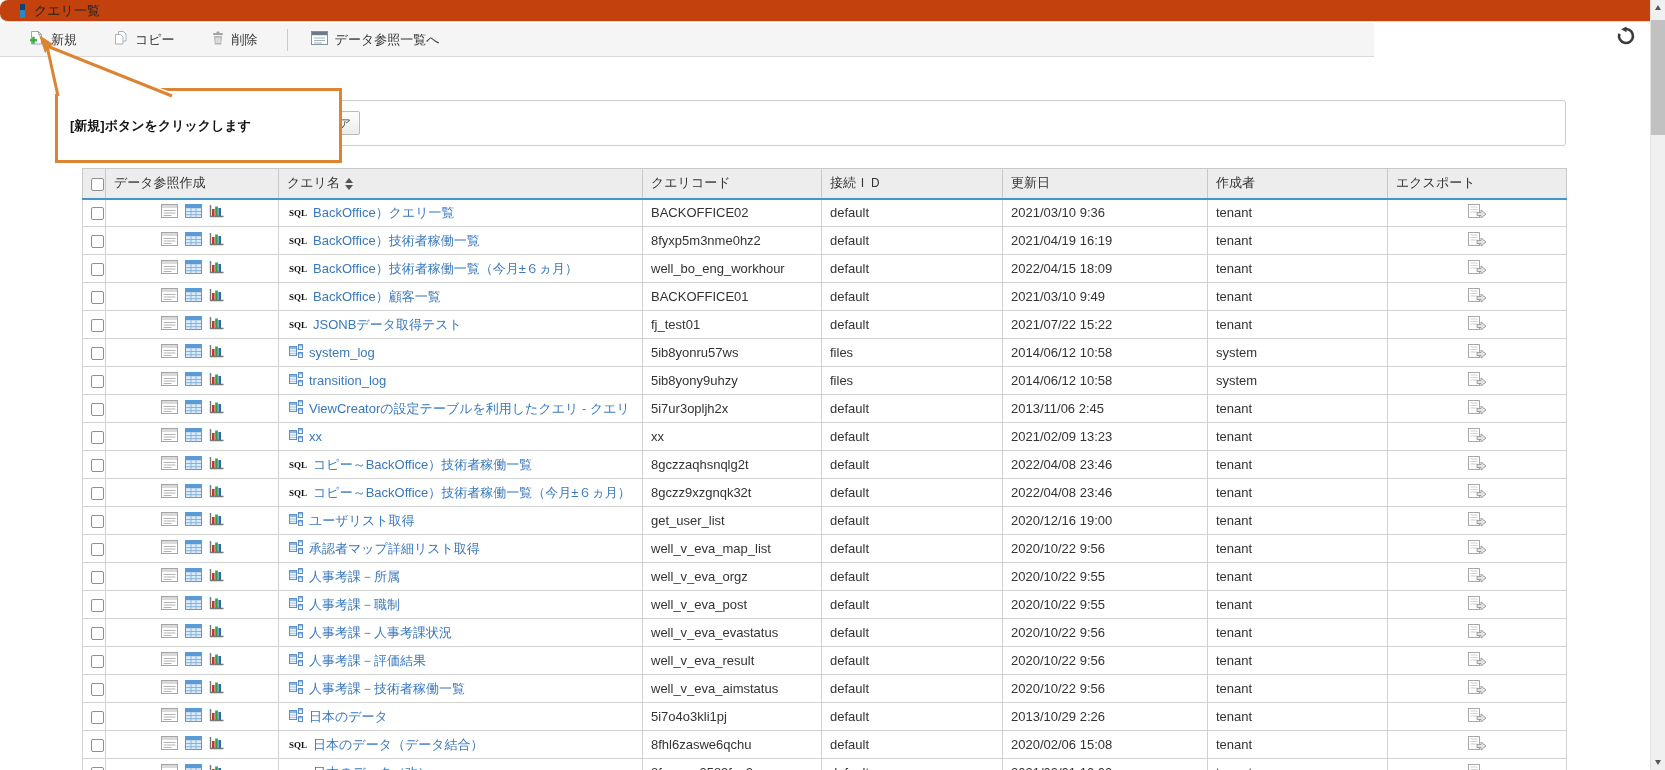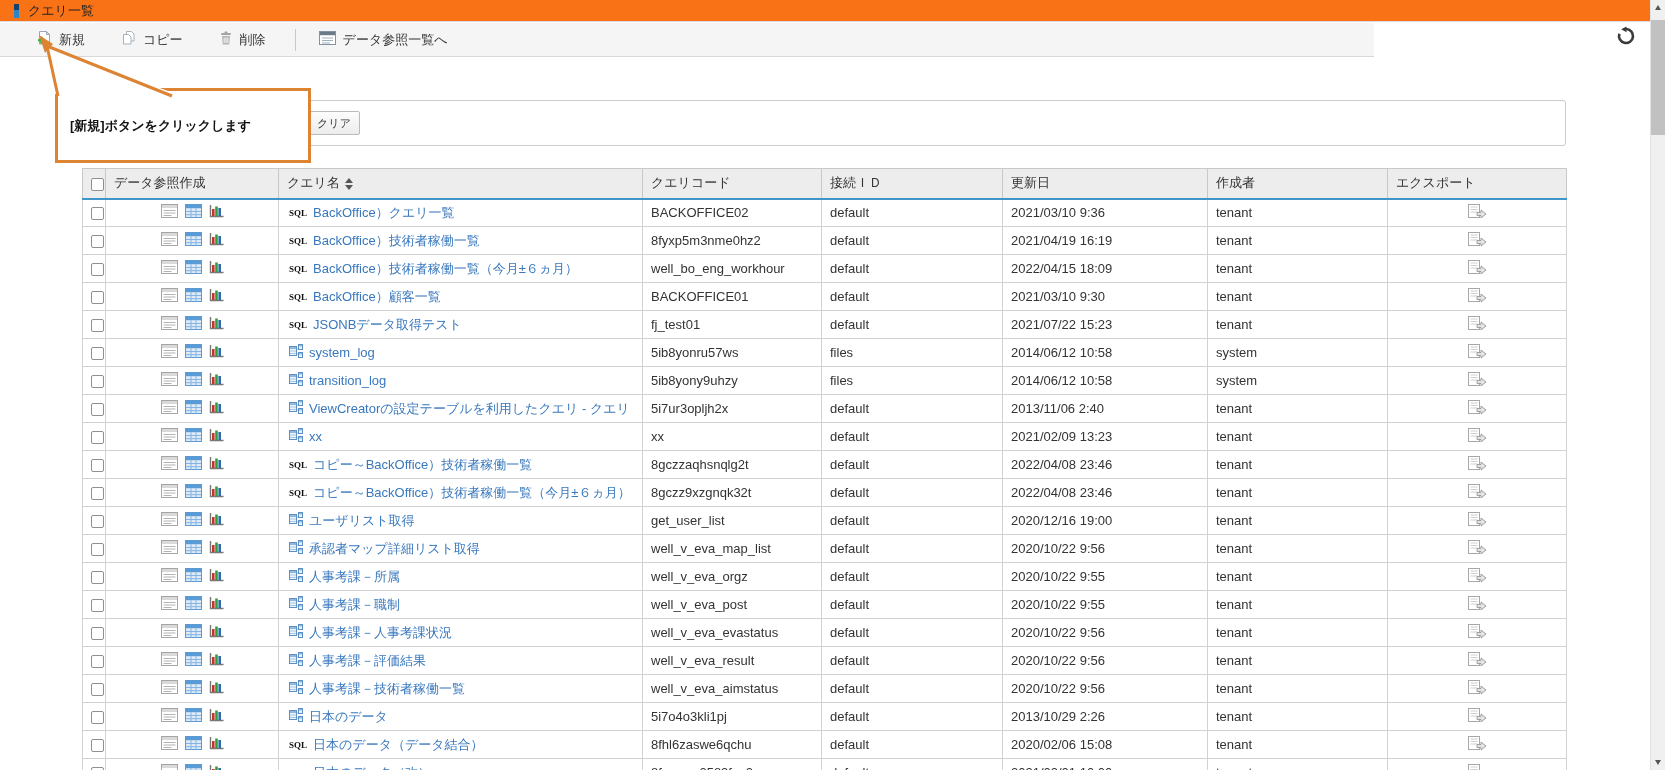--- a/index.html
+++ b/index.html
@@ -6,53 +6,53 @@
   html,body { width:1665px; height:770px; overflow:hidden; }
   body {
     font-family: "Liberation Sans", "DejaVu Sans", sans-serif;
     font-size: 13px; color:#333; background:#fff;
   }
   #stage { position:relative; width:1665px; height:770px; overflow:hidden; background:#fff; }
 
   
   .titlebar {
     position:absolute; left:0; top:0; width:1665px; height:22px;
-    background:#f97316; border-bottom:1px solid #dcdcdc;
-    display:flex; align-items:center; padding-left:14px;
+    background:#c2410c; border-bottom:1px solid #dcdcdc;
+    display:flex; align-items:center; padding-left:20px;border-radius:8px;
   }
   .title-marker { width:5px; height:14px; margin-right:9px;
     background:linear-gradient(to bottom,#16436d 0 45%, #2787c9 45% 100%); }
   .titlebar-text { font-size:13px; color:#222; }
 
   
   .toolbar {
     position:absolute; left:0; top:23px; width:1374px; height:34px;
     background:#f5f5f5; border-bottom:1px solid #d9d9d9;
-    display:flex; align-items:center; padding-left:28px;
+    display:flex; align-items:center; padding-left:20px;
   }
   .tb-btn { display:inline-flex; align-items:center; gap:7px; padding:4px 9px;
     color:#333; cursor:pointer; white-space:nowrap; }
   .tb-btn + .tb-btn { margin-left:18px; }
   .tb-sep { width:1px; height:22px; background:#c9c9c9; margin:0 14px 0 20px; }
   .refresh-btn { position:absolute; left:1616px; top:26px; width:22px; height:22px; cursor:pointer; }
 
   
   .search-panel {
     position:absolute; left:82px; top:100px; width:1484px; height:46px;
     background:#fff; border:1px solid #cccccc; border-radius:3px; z-index:1;
   }
   .clear-btn {
     position:absolute; left:225px; top:10px; width:52px; height:24px;
     background:linear-gradient(#fdfdfd,#ececec); border:1px solid #bbb; border-radius:2px;
     font-size:11px; color:#333; text-align:center; line-height:22px; cursor:pointer;
   }
 
   
   .callout {
-    position:absolute; left:55px; top:88px; width:256px; height:75px;
+    position:absolute; left:55px; top:88px; width:287px; height:75px;
     background:#fff; border:3px solid #dd8433; z-index:10;
     display:flex; align-items:center; padding-left:12px;
   }
   .callout-text { font-weight:bold; font-size:13px; color:#111; }
   .callout-tail { position:absolute; left:0; top:0; z-index:11; pointer-events:none; }
 
   
   .table-wrap { position:absolute; left:82px; top:168px; width:1486px; height:602px; overflow:hidden; }
   table.qlist { border-collapse:collapse; table-layout:fixed; width:1484px; background:#fff; }
   table.qlist col.c-cb{width:23px;} col.c-ref{width:173px;} col.c-nm{width:364px;}
@@ -385,21 +385,21 @@
       </td>
       <td>
         <span class="name-cell">
           <span class="sql-glyph">SQL</span>
 
           <span class="qname c-name">BackOffice）顧客一覧</span>
         </span>
       </td>
       <td class="c-code">BACKOFFICE01</td>
       <td class="c-conn">default</td>
-      <td class="c-date">2021/03/10 9:30</td>
+      <td class="c-date">2021/03/10 9:49</td>
       <td class="c-creator">tenant</td>
       <td class="cell-ex">
         <span>
           <svg width="20" height="15" viewBox="0 0 20 15">
             <rect x="1.5" y="0.5" width="11" height="13" fill="#fff" stroke="#a8a8a8"></rect>
             <path d="M3.5 3 h7 M3.5 5.5 h7 M3.5 8 h7" stroke="#d0d0d0" stroke-width="1"></path>
             <path d="M10 8.5 h4 v-2.5 l5 4 -5 4 v-2.5 h-4 z" fill="#e4e4e4" stroke="#999" stroke-width="0.9"></path>
           </svg>
         </span>
       </td>
@@ -435,21 +435,21 @@
       </td>
       <td>
         <span class="name-cell">
           <span class="sql-glyph">SQL</span>
 
           <span class="qname c-name">JSONBデータ取得テスト</span>
         </span>
       </td>
       <td class="c-code">fj_test01</td>
       <td class="c-conn">default</td>
-      <td class="c-date">2021/07/22 15:23</td>
+      <td class="c-date">2021/07/22 15:22</td>
       <td class="c-creator">tenant</td>
       <td class="cell-ex">
         <span>
           <svg width="20" height="15" viewBox="0 0 20 15">
             <rect x="1.5" y="0.5" width="11" height="13" fill="#fff" stroke="#a8a8a8"></rect>
             <path d="M3.5 3 h7 M3.5 5.5 h7 M3.5 8 h7" stroke="#d0d0d0" stroke-width="1"></path>
             <path d="M10 8.5 h4 v-2.5 l5 4 -5 4 v-2.5 h-4 z" fill="#e4e4e4" stroke="#999" stroke-width="0.9"></path>
           </svg>
         </span>
       </td>
@@ -618,21 +618,21 @@
               <rect x="10" y="1" width="3" height="1.4" fill="#8fb6dd"></rect>
               <rect x="9.5" y="8.5" width="4" height="5" fill="#eaf2fa" stroke="#5b8fc6"></rect>
               <rect x="10" y="9" width="3" height="1.4" fill="#8fb6dd"></rect>
             </svg>
           </span>
           <span class="qname c-name">ViewCreatorの設定テーブルを利用したクエリ - クエリ・デー</span>
         </span>
       </td>
       <td class="c-code">5i7ur3opljh2x</td>
       <td class="c-conn">default</td>
-      <td class="c-date">2013/11/06 2:40</td>
+      <td class="c-date">2013/11/06 2:45</td>
       <td class="c-creator">tenant</td>
       <td class="cell-ex">
         <span>
           <svg width="20" height="15" viewBox="0 0 20 15">
             <rect x="1.5" y="0.5" width="11" height="13" fill="#fff" stroke="#a8a8a8"></rect>
             <path d="M3.5 3 h7 M3.5 5.5 h7 M3.5 8 h7" stroke="#d0d0d0" stroke-width="1"></path>
             <path d="M10 8.5 h4 v-2.5 l5 4 -5 4 v-2.5 h-4 z" fill="#e4e4e4" stroke="#999" stroke-width="0.9"></path>
           </svg>
         </span>
       </td>

